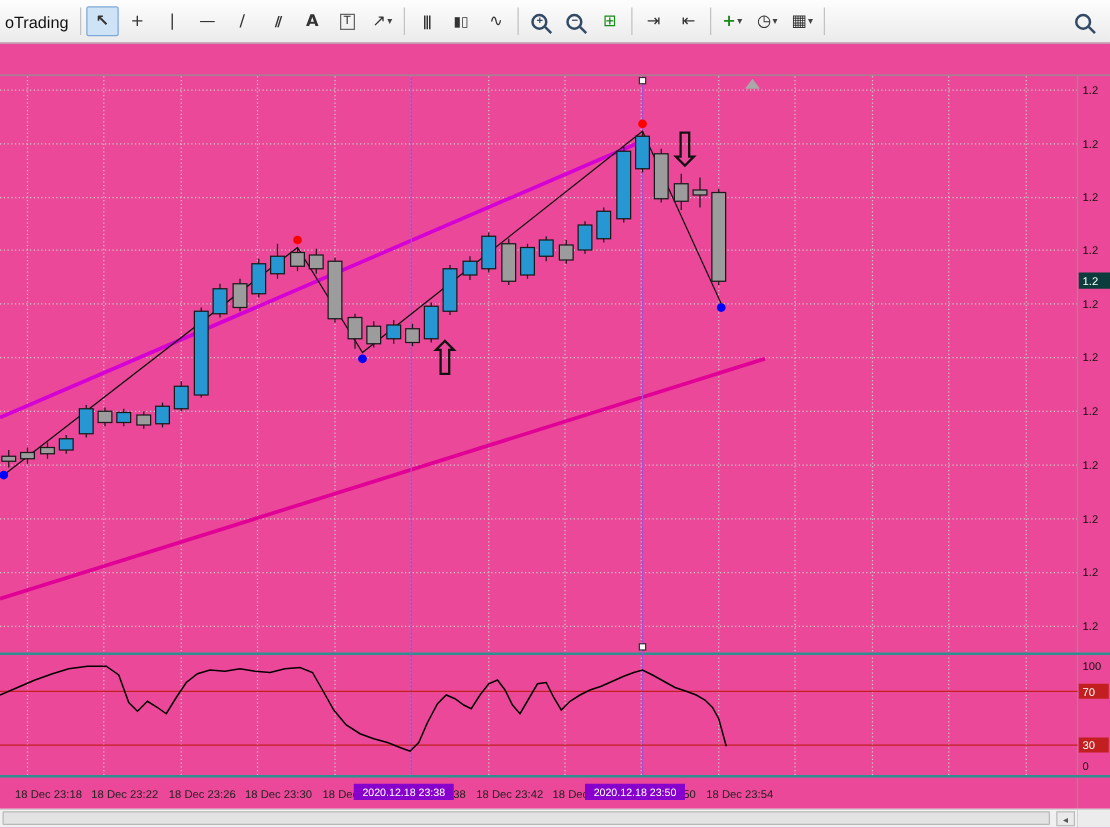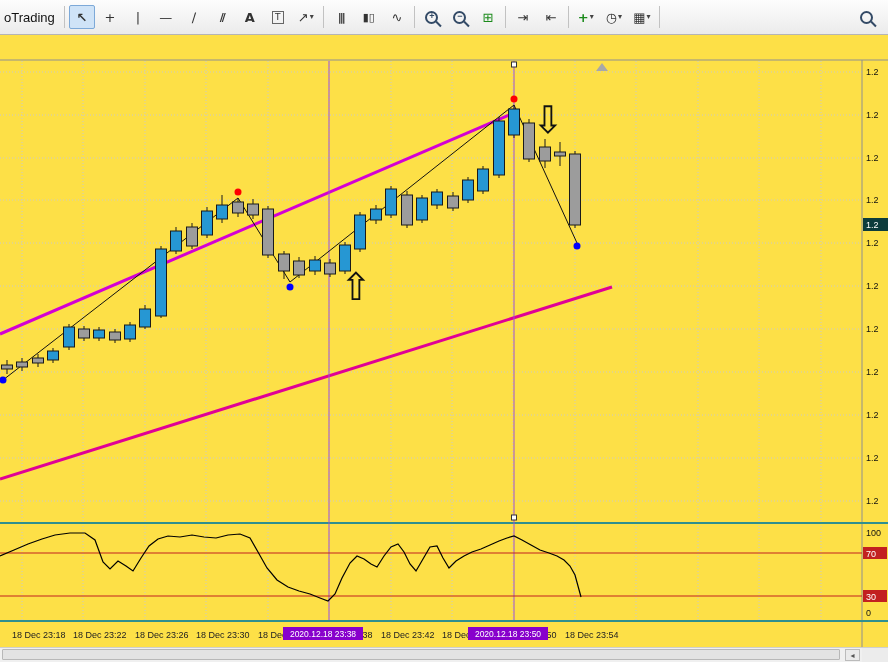--- a/index.html
+++ b/index.html
@@ -1,17 +1,17 @@
 <!DOCTYPE html>
 <html><head>
 <meta charset="utf-8">
 <style>
   html,body{margin:0;padding:0}
   body{width:888px;height:662px;overflow:hidden;background:#fff;font-family:"Liberation Sans",sans-serif}
-  .app{position:relative;width:888px;height:662px;background:#fde047}
+  .app{position:relative;width:888px;height:662px;background:#ec4899}
   
   .toolbar{position:absolute;top:0;left:0;right:0;height:35px;background:linear-gradient(#fdfdfd,#ebebeb);
            border-bottom:1px solid #b5b5b5;display:flex;align-items:center;padding:0 3px;z-index:3;box-sizing:border-box}
   .tb-label{font-size:13px;color:#111;padding:0 6px 0 1px;white-space:nowrap}
   .sep{width:1px;height:22px;background:#c2c2c2;margin:0 3px;flex:0 0 auto}
   .tbtn{flex:0 0 auto;width:26px;height:24px;margin:0 1px;border:1px solid transparent;border-radius:2px;
         background:transparent;display:flex;align-items:center;justify-content:center;padding:0;cursor:default}
   .tbtn.active{background:#cfe3f7;border-color:#7da9d8}
   .gi{font-family:"DejaVu Sans",sans-serif;font-size:13px;line-height:1;color:#333}
   .gi.tight{letter-spacing:-2px;font-size:11px;font-weight:bold}

